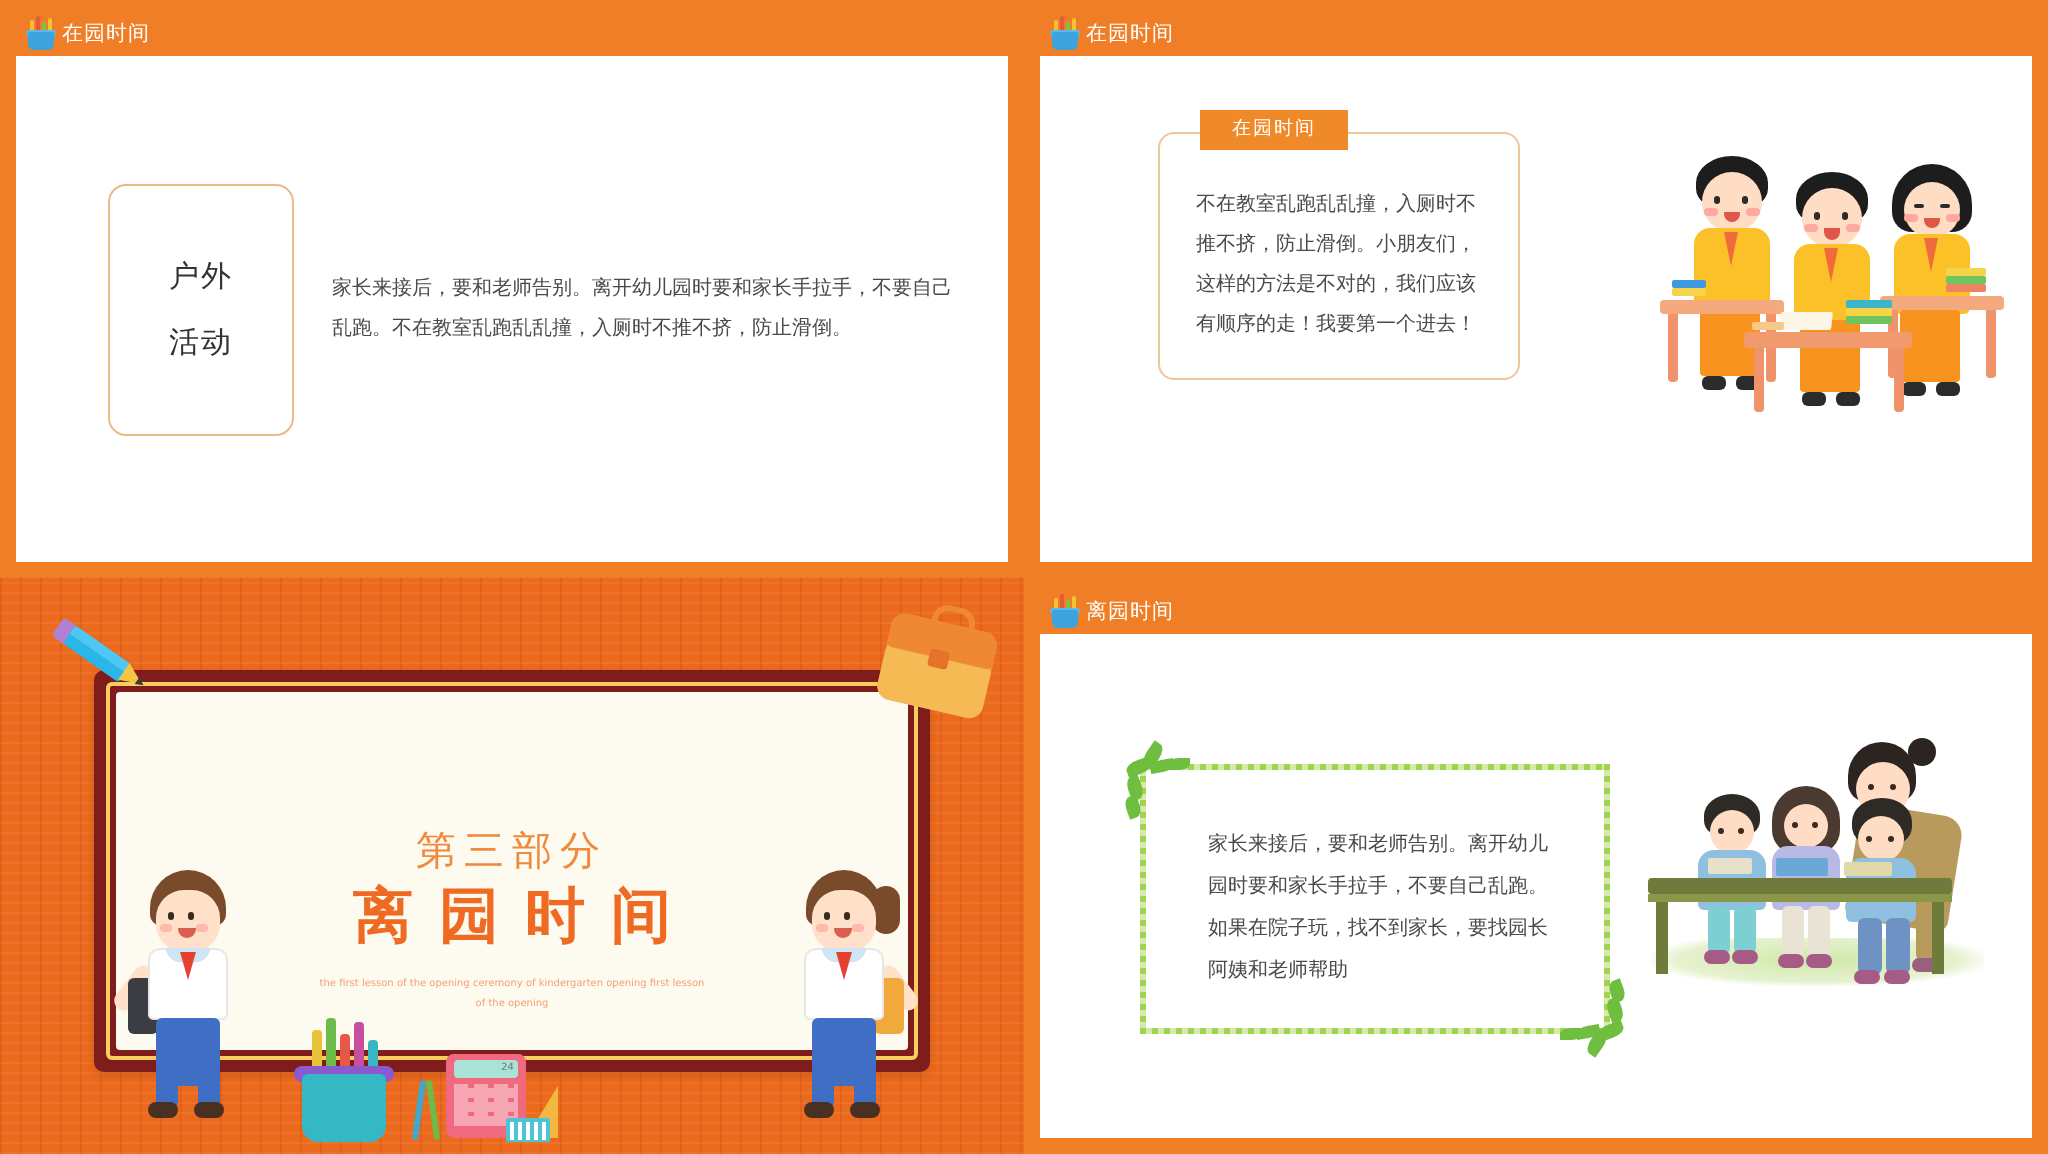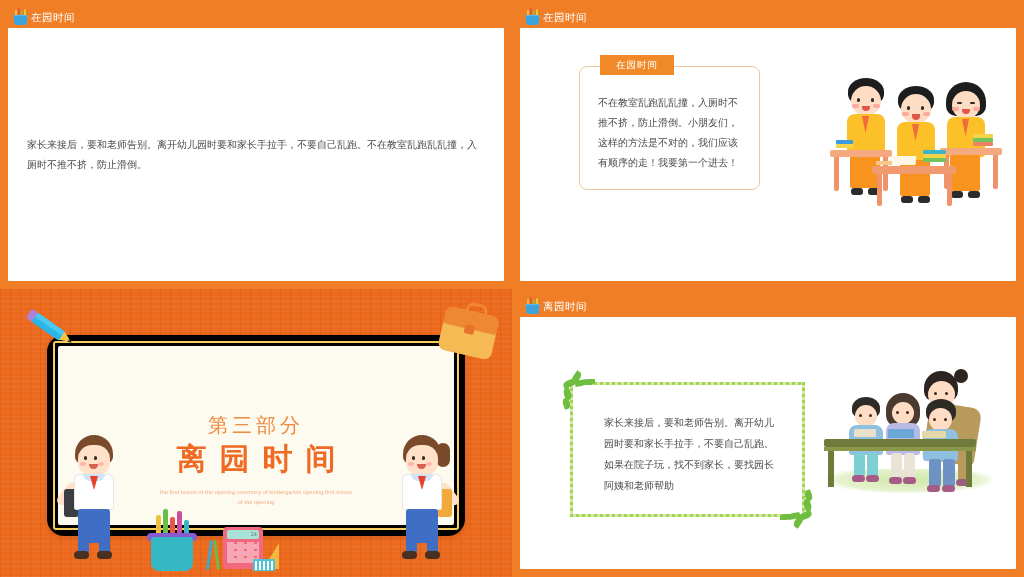--- a/index.html
+++ b/index.html
@@ -49,21 +49,21 @@
 
   
   .slide-title{background:#ec6a1e;position:relative;overflow:hidden;}
   .brickfill{position:absolute;inset:0;
      background-color:#ec6a1e;
      background-image:
        repeating-linear-gradient(0deg, rgba(255,255,255,0.055) 0 1px, transparent 1px 5px),
        repeating-linear-gradient(90deg, rgba(160,45,10,0.16) 0 1px, transparent 1px 10px);
   }
   .frame-outer{position:absolute;left:47px;top:46px;right:47px;bottom:41px;
-     background:#000000;border-radius:17px;box-shadow:0 2px 5px rgba(120,40,5,.22);text-decoration:underline;}
+     background:#7f1d1d;border-radius:5px;box-shadow:0 2px 5px rgba(120,40,5,.22);text-decoration:underline;}
   .frame-mid{position:absolute;inset:6px;border:2px solid #f8cf5e;border-radius:3px;}
   .frame-inner{position:absolute;inset:11px;background:#fdfaf0;border-radius:2px;}
 
   .title-block{position:absolute;left:0;right:0;top:80px;text-align:center;}
   .t-part{color:#f08a3c;font-size:20px;letter-spacing:4px;line-height:1;}
   .t-main{color:#ef6a22;font-size:30px;font-weight:bold;letter-spacing:13px;line-height:1;margin-top:9px;
           text-indent:13px;}
   .t-en{color:#f3a273;font-size:5px;line-height:1.9;margin-top:14px;padding:0 112px;}
 
   
@@ -172,20 +172,24 @@
             <span class="pen p2"></span>
             <span class="pen p3"></span>
             <span class="pen p4"></span>
           <span class="rim"></span>
             <span class="cup"></span>
         </span>
         <span class="head-label">在园时间</span>
       </div>
       <div class="white-card">
         <div class="s1-wrap">
+          <div class="s1-badge">
+            <span>户外</span>
+            <span>活动</span>
+          </div>
           <div class="s1-body">
             <p>家长来接后，要和老师告别。离开幼儿园时要和家长手拉手，不要自己乱跑。不在教室乱跑乱乱撞，入厕时不推不挤，防止滑倒。</p>
           </div>
         </div>
       </div>
     </div>
   </div>
 
   <div class="slide slide-orange">
     <div class="inner">

